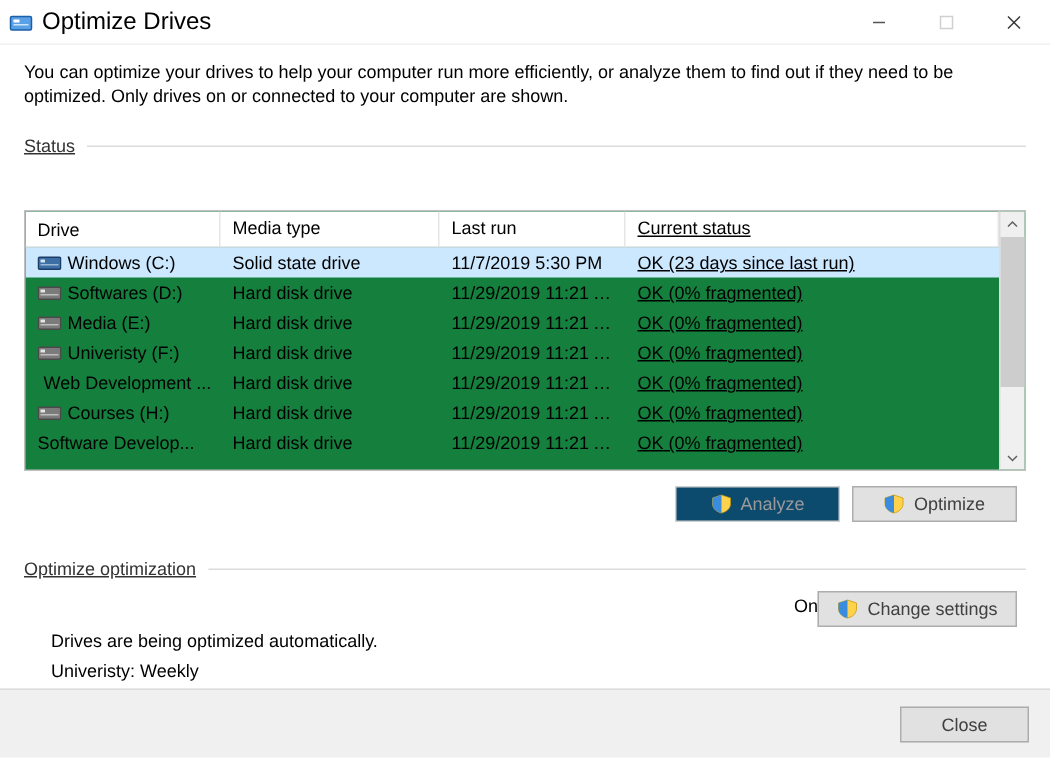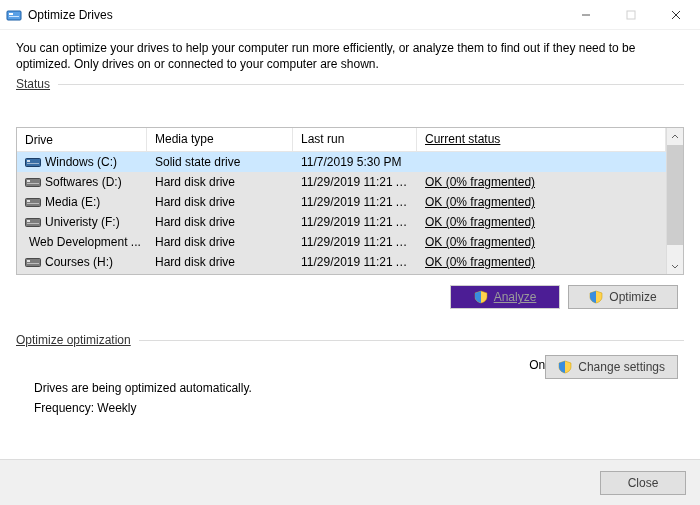--- a/index.html
+++ b/index.html
@@ -19,58 +19,58 @@
     align-items: center;
     padding: 0 2px 0 6px;
     background: #fff;
     border-bottom: 1px solid #f0f0f0;
   }
   .titlebar .title-icon {
     width: 16px; height: 16px;
     margin-right: 6px;
     display: flex; align-items: center; justify-content: center;
   }
-  .titlebar .title-text { flex: 0 0 auto; font-size: 12px; color: #000; }
+  .titlebar .title-text { flex: 0 0 auto; font-size: 16px; color: #000; }
   .titlebar .spacer { flex: 1; }
   .winbtn {
     width: 45px; height: 30px;
     display: flex; align-items: center; justify-content: center;
     color: #555;
   }
   .winbtn.min svg, .winbtn.max svg, .winbtn.close svg { width: 10px; height: 10px; }
   .winbtn.max { color: #d0d0d0; }
   .winbtn.close { color: #333; }
 
   .body-area {
     padding: 10px 16px 0 16px;
   }
   .intro {
     font-size: 12px;
     color: #000;
     line-height: 1.35;
-    margin-bottom: 5px;
+    margin-bottom: 18px;
   }
 
   .group-label {
     font-size: 12px;
     color: #333;
     display: flex;
     align-items: center;
     margin-bottom: 8px;
     text-decoration: underline;
   }
   .group-label .glabel-text { flex: 0 0 auto; margin-right: 8px; }
   .group-label .gline { flex: 1; height: 1px; background: #dcdcdc; }
 
   .listwrap {
     border: 1px solid #bfbfbf;
-    height: 148px;
+    height: 174px;
     position: relative;
     display: flex;
-    background: #e5e5e5;
+    background: #15803d;
     margin-top: 36px;
   }
   .listbody {
     flex: 1;
     overflow: hidden;
     position: relative;
   }
   .list-header {
     display: flex;
     height: 24px;
@@ -83,20 +83,21 @@
     padding: 4px 8px;
     border-right: 1px solid #e6e6e6;
     overflow: hidden; white-space: nowrap; text-overflow: ellipsis;
   }
   .list-rows { }
   .row {
     display: flex;
     height: 20px;
     align-items: center;
     font-size: 12px;
+    justify-content: space-between;
   }
   .row.selected { background: #cce8ff; }
   .row .col {
     padding: 2px 8px;
     overflow: hidden; white-space: nowrap; text-overflow: ellipsis;
   }
   .drive-icon {
     width: 16px; height: 12px;
     margin-right: 4px;
     display: inline-block;
@@ -132,23 +133,22 @@
     display: inline-flex;
     align-items: center;
     justify-content: center;
     gap: 6px;
     font-size: 12px;
     padding: 0 12px;
     color: #404040;
   }
   .btn.disabled {
     color: #9a9a9a;
-    background: #4c1d95;
+    background: #0c4a6e;
     border-color: #cfcfcf;
-    text-decoration: underline;
   }
   .shield { width: 14px; height: 14px; flex: 0 0 auto; }
 
   .sched-block { margin-top: 24px; }
   .sched-body {
     display: flex;
     align-items: flex-start;
     padding-left: 18px;
     padding-right: 6px;
   }
@@ -225,20 +225,21 @@
             <div class="col col-drive">
               <svg class="drive-icon drive-svg-ssd" viewBox="0 0 16 12">
     <rect class="body" x="0.5" y="2.5" width="15" height="8" rx="1"></rect>
     <rect x="2" y="4" width="3" height="2" fill="#fff" opacity="0.8"></rect>
     <rect x="2" y="7" width="12" height="1" fill="#fff" opacity="0.5"></rect>
   </svg>
               <span>Windows (C:)</span>
             </div>
             <div class="col col-media">Solid state drive</div>
             <div class="col col-last">11/7/2019 5:30 PM</div>
+            <div class="col col-status">OK (23 days since last run)</div>
           </div>
           <div class="row">
             <div class="col col-drive">
               <svg class="drive-icon drive-svg-hdd" viewBox="0 0 16 12">
     <rect class="body" x="0.5" y="2.5" width="15" height="8" rx="1"></rect>
     <rect x="2" y="4" width="3" height="2" fill="#fff" opacity="0.8"></rect>
     <rect x="2" y="7" width="12" height="1" fill="#fff" opacity="0.5"></rect>
   </svg>
               <span>Softwares (D:)</span>
             </div>
@@ -342,21 +343,21 @@
 
   <div class="sched-block">
     <div class="group-label">
       <span class="glabel-text">Optimize optimization</span>
       <span class="gline"></span>
     </div>
     <div class="sched-body">
       <div class="sched-text">
         <div class="on">On</div>
         <div>Drives are being optimized automatically.</div>
-        <div>Frequency: Weekly</div>
+        <div>Univeristy: Weekly</div>
       </div>
       <div>
         <div class="btn" style="min-width:130px">
           <svg class="shield" viewBox="0 0 14 14">
             <path d="M7 1 L13 3 V7 C13 10 10 12.5 7 13 C4 12.5 1 10 1 7 V3 Z" fill="#ffd24d" stroke="#c79a00" stroke-width="0.5"></path>
             <path d="M7 1 L7 13 C4 12.5 1 10 1 7 V3 Z" fill="#3a8dde"></path>
           </svg>
           <span>Change settings</span>
         </div>
       </div>

